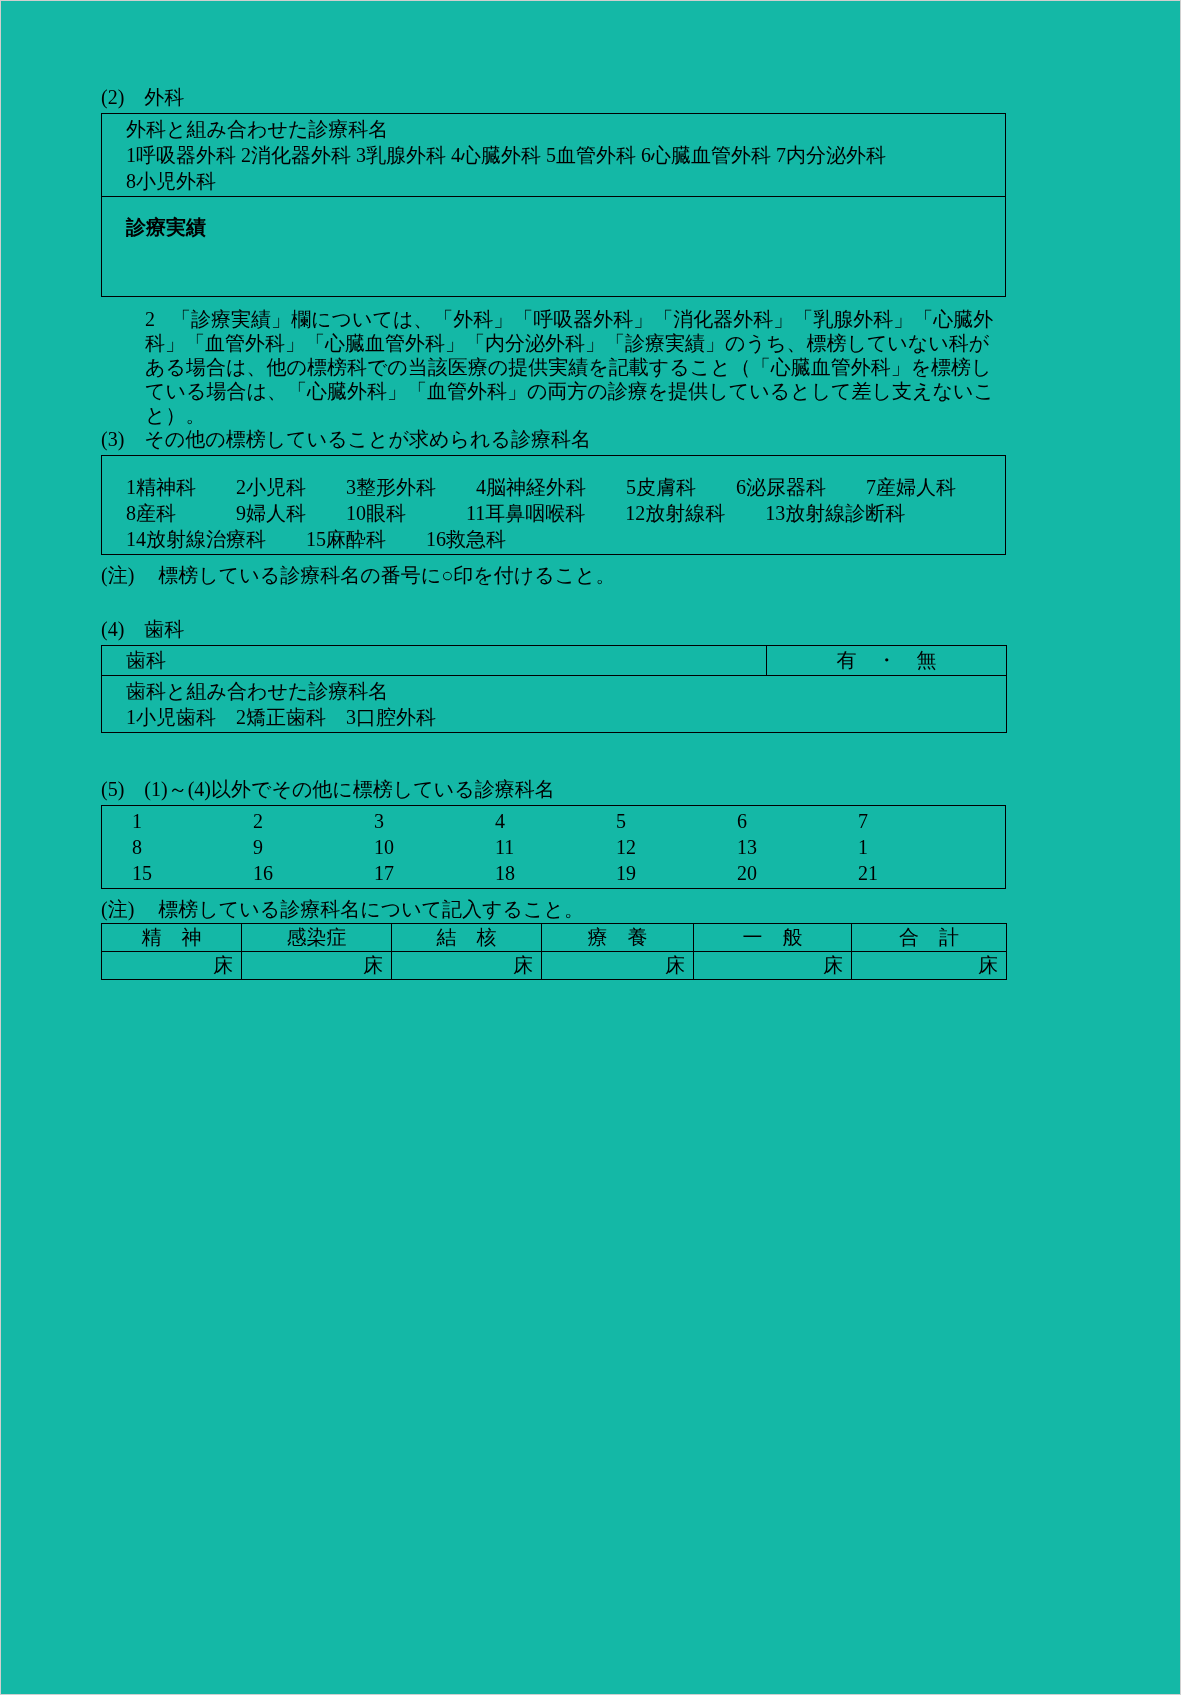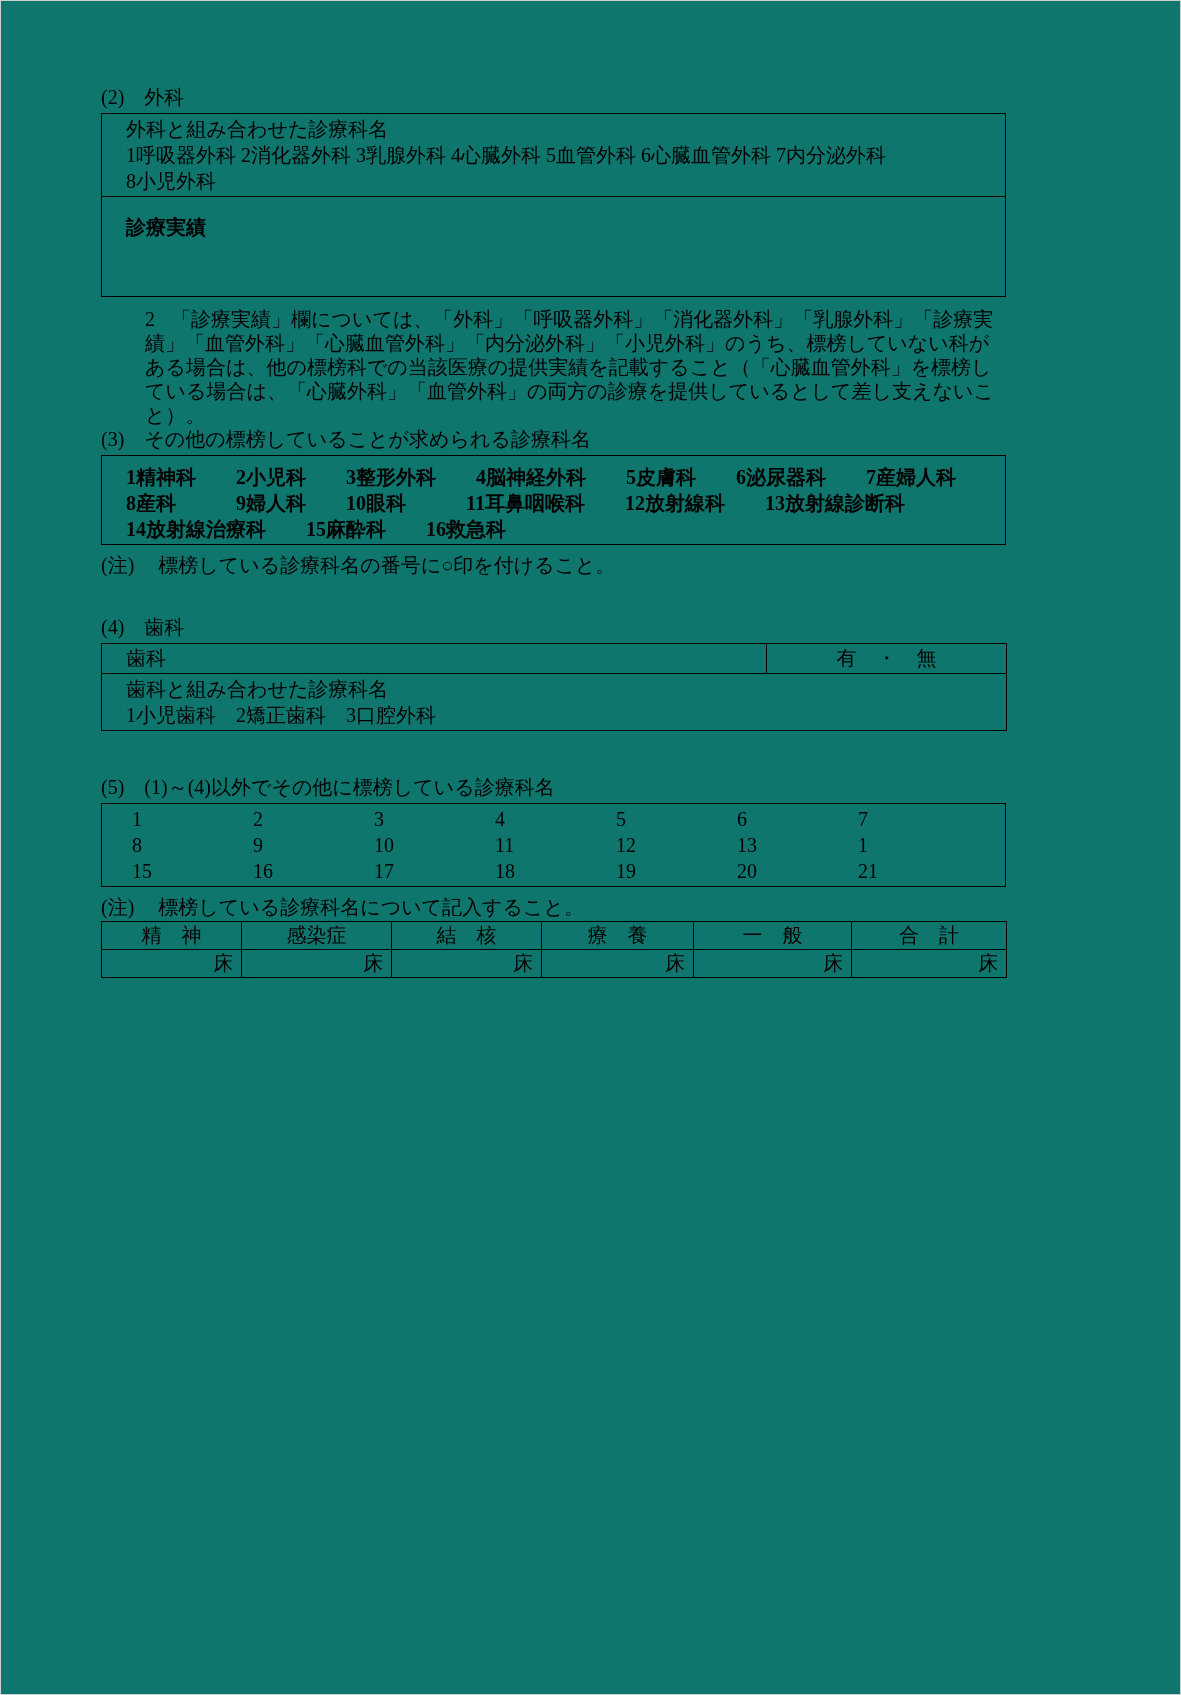--- a/index.html
+++ b/index.html
@@ -8,52 +8,52 @@
     width:1181px; height:1695px;
     color:#000;
     font-family:"Liberation Serif","DejaVu Serif",serif;
     font-size:20px;
   }
   .page {
     width:1181px; height:1695px;
     border:1px solid #cfcfcf;
     padding:84px 76px 0 100px;
     overflow:hidden;
-    background:#0f766e;
+    background:#14b8a6;
   }
   .content { width:905px; }
 
   .heading { line-height:24px; margin-bottom:4px; }
 
   
   .form-table { border-collapse:collapse; width:905px; table-layout:fixed; margin-top:2px; }
   .form-table td { border:1.5px solid #000; }
 
   .dept-cell   { width:665px; height:28px; padding:1px 8px 1px 24px; }
   .presence-cell { width:240px; height:28px; text-align:center; }
   .combo-cell  { padding:2px 8px 2px 24px; line-height:26px; }
   .results-cell{ height:100px; vertical-align:top; padding:17px 8px 2px 24px; line-height:26px;font-weight:bold; }
   .results-cell.tall { height:106px; }
 
   .text-box {
     border:1.5px solid #000; width:905px;
-    padding:8px 8px 2px 24px; line-height:26px; margin-top:2px;font-weight:bold;
+    padding:18px 8px 2px 24px; line-height:26px; margin-top:2px;
   }
 
   
   .notes { margin-top:10px; line-height:24px; }
   .note.hang { padding-left:44px; text-indent:-44px; }
   .note.cont { padding-left:44px; }
   .note-label { margin-right:16px; }
   .note-single { margin-top:8px; line-height:24px; }
   .note-single .note-label { margin-right:24px; }
 
   .mt56 { }
   .mt44 { margin-top:44px; }
-  .mt38 { margin-top:38px; }
+  .mt38 { margin-top:30px; }
   .mt36 { margin-top:36px; }
 
   
   .open-box {
     border:1.5px solid #000; width:905px;
     padding:2px 0 2px 30px; margin-top:2px;
   }
   .open-row { display:flex; }
   .open-cell { width:121px; line-height:26px; }
 
@@ -82,21 +82,21 @@
         <tr>
           <td class="results-cell" colspan="2">
             <div>診療実績</div>
           </td>
         </tr>
       </tbody>
     </table>
 
     <div class="notes">
       <div class="note cont">
-        <span class="note-label">2</span><span>「診療実績」欄については、「外科」「呼吸器外科」「消化器外科」「乳腺外科」「診療実績」「血管外科」「心臓血管外科」「内分泌外科」「小児外科」のうち、標榜していない科がある場合は、他の標榜科での当該医療の提供実績を記載すること（「心臓血管外科」を標榜している場合は、「心臓外科」「血管外科」の両方の診療を提供しているとして差し支えないこと）。</span>
+        <span class="note-label">2</span><span>「診療実績」欄については、「外科」「呼吸器外科」「消化器外科」「乳腺外科」「心臓外科」「血管外科」「心臓血管外科」「内分泌外科」「診療実績」のうち、標榜していない科がある場合は、他の標榜科での当該医療の提供実績を記載すること（「心臓血管外科」を標榜している場合は、「心臓外科」「血管外科」の両方の診療を提供しているとして差し支えないこと）。</span>
       </div>
     </div>
 
     <div class="heading mt56">(3)　その他の標榜していることが求められる診療科名</div>
 
     <div class="text-box">
       <div>1精神科　　2小児科　　3整形外科　　4脳神経外科　　5皮膚科　　6泌尿器科　　7産婦人科</div>
       <div>8産科　　　9婦人科　　10眼科　　　11耳鼻咽喉科　　12放射線科　　13放射線診断科</div>
       <div>14放射線治療科　　15麻酔科　　16救急科</div>
     </div>

